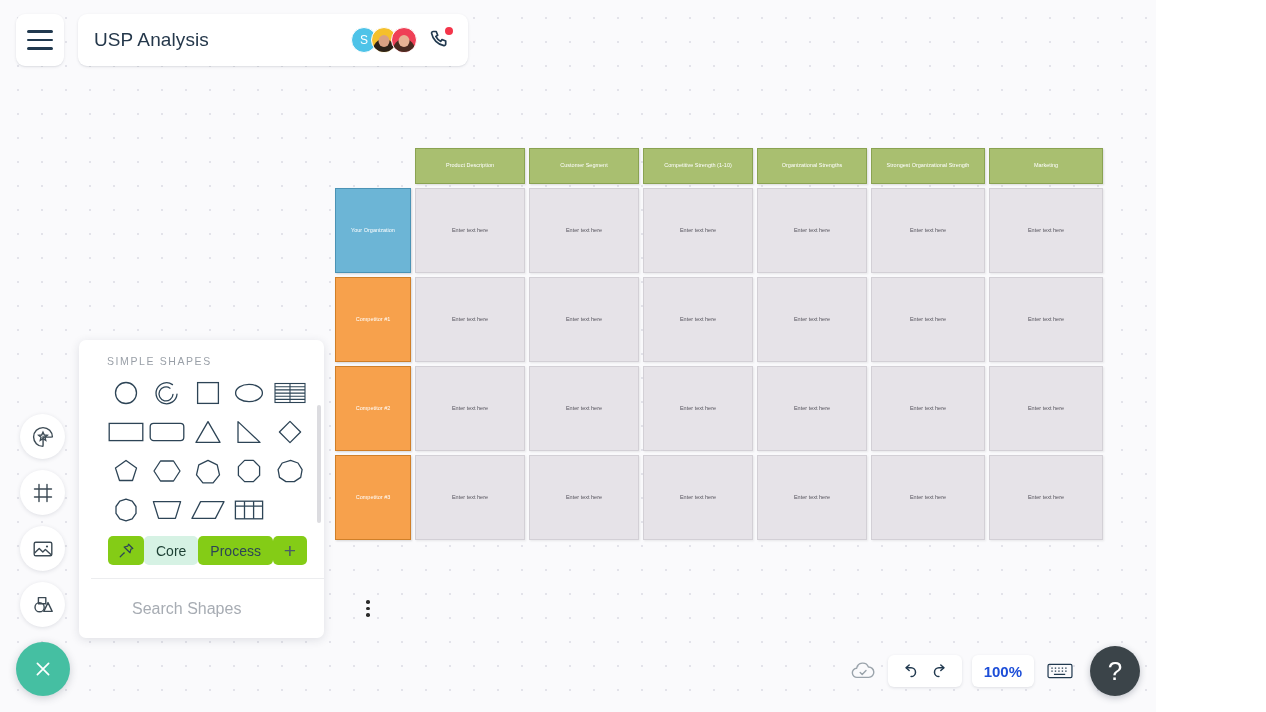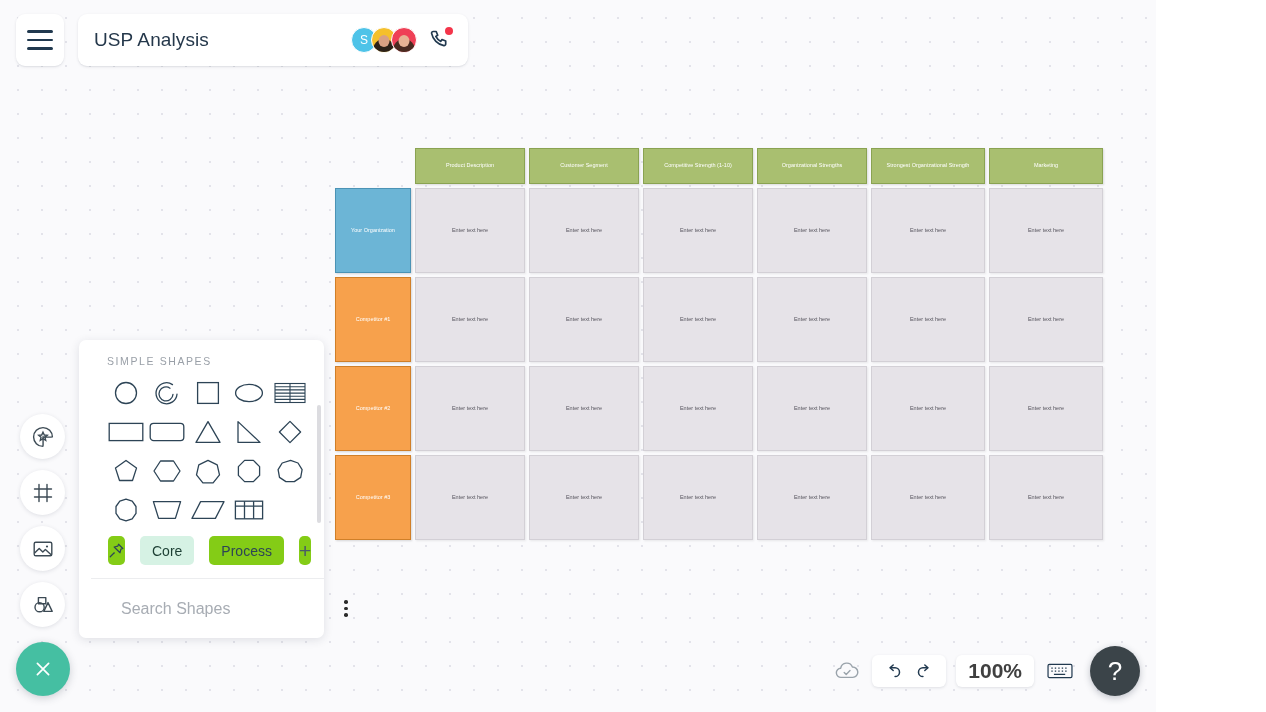--- a/index.html
+++ b/index.html
@@ -153,21 +153,21 @@
     position: absolute;
     right: 3px; top: 38px;
     width: 4px; height: 118px;
     background: #dcdce0;
     border-radius: 3px;
     cursor: pointer;
   }
   .tab-row {
     display: flex;
     align-items: center;
-    gap: 15px;
+    gap: 0;
     padding: 12px 14px 13px 17px;
   }
   .tab {
     height: 29px;
     border-radius: 5px;
     background: #84cc16;
     display: flex; align-items: center; justify-content: center;
     font-size: 14px;
     color: #2d4456;
     padding: 0 12px;
@@ -175,21 +175,21 @@
   }
   .tab.pin { width: 36px; padding: 0; }
   .tab.active { background: #d6f2e4; color: #1c3f33; font-weight: 500; }
   .tab.plus { width: 34px; padding: 0; font-size: 21px; color: #4a5b68; font-weight: 300; }
   .search-row {
     border-top: 1px solid #ecedef;
     flex: 1;
     display: flex;
     align-items: center;
     padding: 0 16px 0 18px;
-    gap: 12px;
+    gap: 23px;
   }
   .search-input {
     flex: 1;
     border: none; outline: none;
     font-family: "Liberation Sans", sans-serif;
     font-size: 16px;
     color: #6a7078;
     background: transparent;
   }
   .search-input::placeholder { color: #a7acb3; }
@@ -250,21 +250,21 @@
   .pill {
     height: 32px;
     background: #ffffff;
     border-radius: 6px;
     box-shadow: 0 1px 3px rgba(40,50,70,.13);
     display: flex; align-items: center; justify-content: center;
     gap: 12px;
     padding: 0 12px;
     cursor: pointer;
   }
-  .zoom-pill { font-size: 21px; color: #404040; font-weight: 600; }
+  .zoom-pill { font-size: 15px; color: #1d4ed8; font-weight: 600; }
   .kbd-btn { width: 32px; height: 30px; display:flex; align-items:center; justify-content:center; cursor: pointer; }
   .help-btn {
     width: 50px; height: 50px;
     border-radius: 50%;
     background: #3b4449;
     color: #ffffff;
     display: flex; align-items: center; justify-content: center;
     font-size: 26px;
     box-shadow: 0 2px 7px rgba(40,50,70,.28);
     cursor: pointer;

